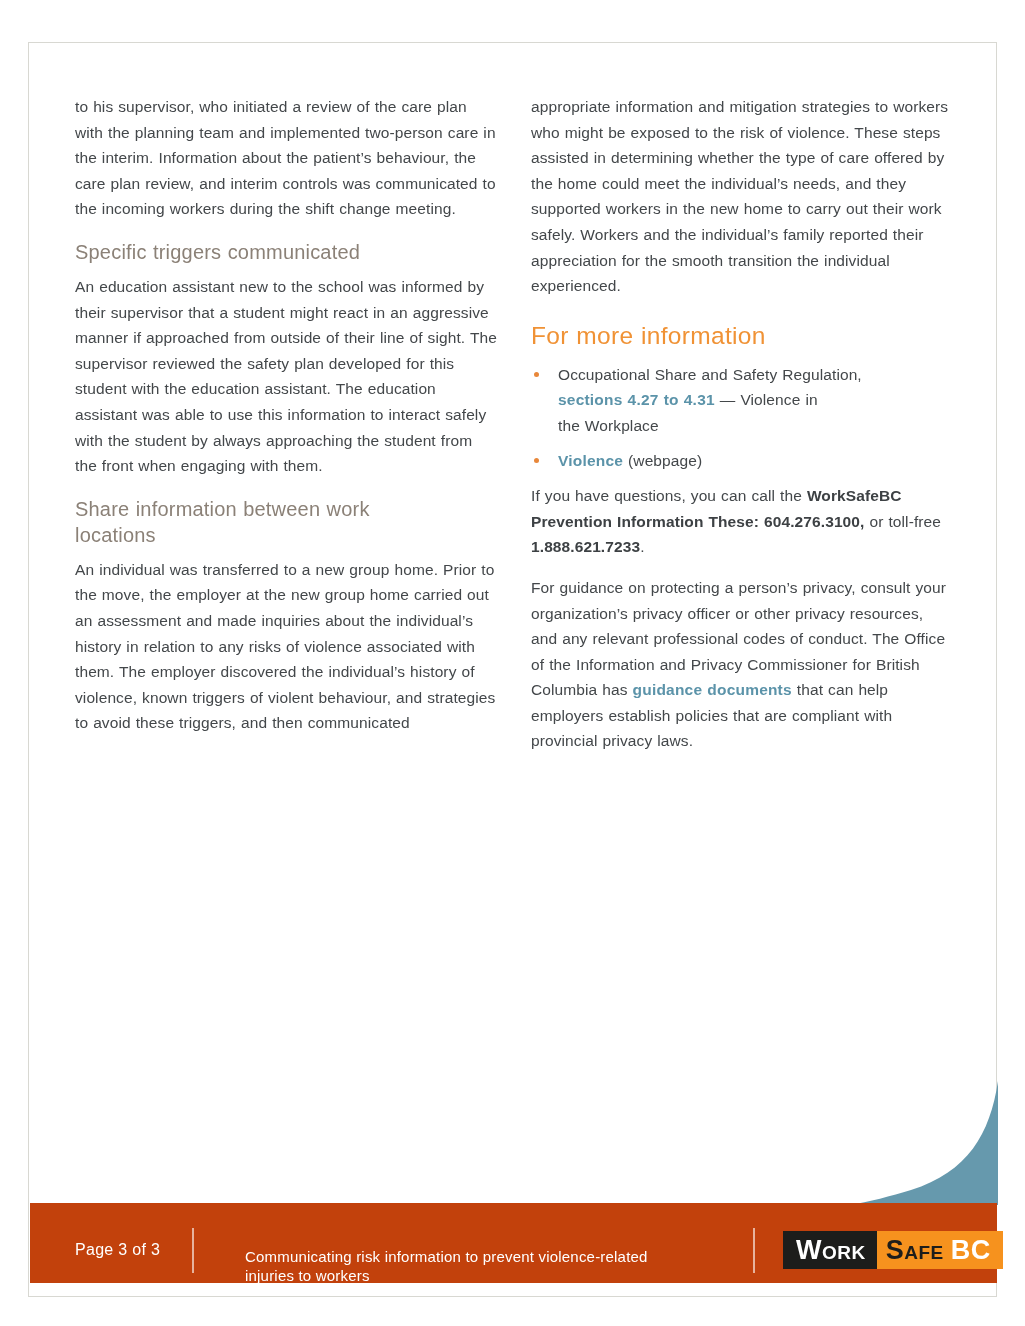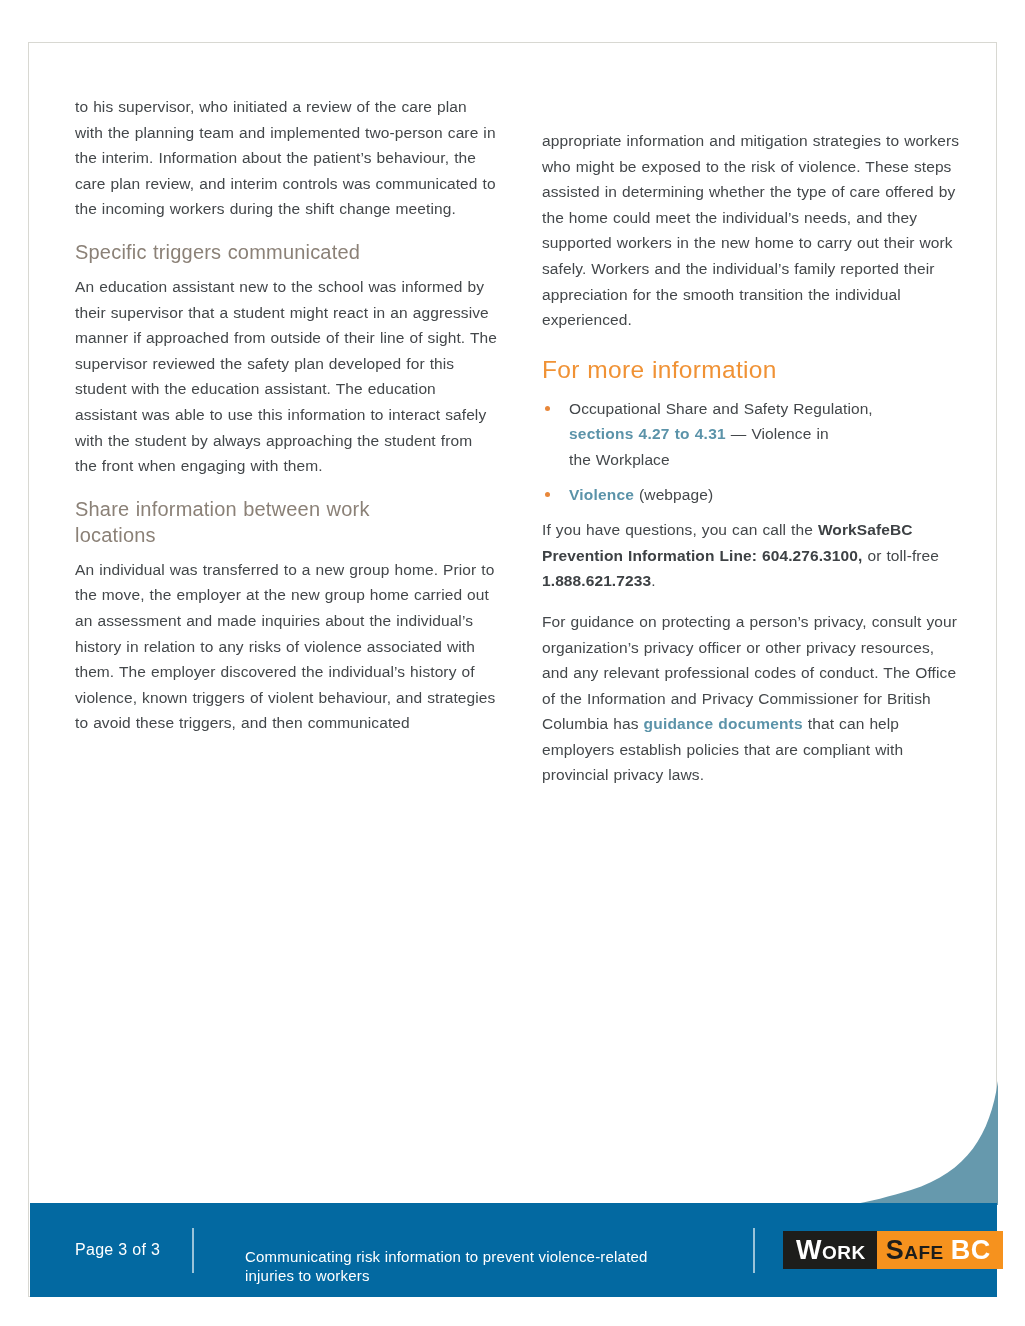--- a/index.html
+++ b/index.html
@@ -9,21 +9,21 @@
     font-family: "Liberation Sans", "DejaVu Sans", sans-serif;
     color: #43474a;
   }
   .page-border {
     position: absolute; left: 28px; top: 42px; width: 969px; height: 1255px;
     border: 1px solid #d8d8d2; background: #ffffff;
   }
   .col { position: absolute; top: 94px; font-size: 15.5px; line-height: 25.6px;
          letter-spacing: 0.1px; word-spacing: 0.6px; }
   .col-left  { left: 75px;  width: 424px; }
-  .col-right { left: 542px; width: 420px; margin-top: 34px; }
+  .col-right { left: 531px; width: 420px; }
   .col p { margin: 0; }
   h2.sec {
     color: #8b8177; font-size: 20px; line-height: 26px; font-weight: 400;
     letter-spacing: 0.2px; margin: 17px 0 9px 0; max-width: 350px;
   }
   h1.more {
     color: #f09235; font-size: 24.5px; line-height: 28px; font-weight: 400;
     letter-spacing: 0.3px; margin: 23px 0 12px 0;
   }
   .para { margin-top: 10px !important; }
@@ -34,22 +34,22 @@
     position: absolute; left: 3px; top: 10px; width: 5px; height: 5px;
     border-radius: 50%; background: #e8873a; display: block;
   }
   a.doc-link, .doc-link {
     color: #5b93a9; font-weight: 700; text-decoration: none; cursor: pointer;
     letter-spacing: 0.2px;
   }
   b, strong { font-weight: 700; color: #3d4144; }
   
   .footer-band {
-    position: absolute; left: 30px; top: 1203px; width: 967px; height: 94px;
-    background: #0369a1;
+    position: absolute; left: 30px; top: 1203px; width: 967px; height: 80px;
+    background: #c2410c;
     padding-left: 12px;
   }
   .page-num {
     position: absolute; left: 45px; top: 0; height: 94px; display: flex;
     align-items: center; color: #ffffff; font-size: 16px; letter-spacing: 0.3px;
   }
   .fdiv {
     position: absolute; top: 25px; width: 2px; height: 45px;
     background: rgba(255,255,255,0.6);
   }
@@ -100,21 +100,21 @@
       <span>Occupational Share and Safety Regulation,</span><br>
       <a class="doc-link">sections 4.27 to 4.31</a><span> — Violence in</span><br>
       <span>the Workplace</span>
     </li>
     <li>
       <span class="dot"></span>
       <a class="doc-link">Violence</a><span> (webpage)</span>
     </li>
   </ul>
 
-  <p class="para"><span>If you have questions, you can call the </span><b>WorkSafeBC Prevention Information Line: 604.276.3100,</b><span> or toll-free </span><b>1.888.621.7233</b><span>.</span></p>
+  <p class="para"><span>If you have questions, you can call the </span><b>WorkSafeBC Prevention Information These: 604.276.3100,</b><span> or toll-free </span><b>1.888.621.7233</b><span>.</span></p>
 
   <p class="spaced"><span>For guidance on protecting a person’s privacy, consult your organization’s privacy officer or other privacy resources, and any relevant professional codes of conduct. The Office of the Information and Privacy Commissioner for British Columbia has </span><a class="doc-link">guidance documents</a><span> that can help employers establish policies that are compliant with provincial privacy laws.</span></p>
 </div>
 
 <svg class="swoosh" width="149" height="129" viewBox="0 0 149 129">
   <path d="M149,5 C141,58 119,96 62,114 C42,120 20,126 0,129 L149,129 Z" fill="#6699ad"></path>
 </svg>
 
 <div class="footer-band">
   <div class="page-num">Page 3 of 3</div>

